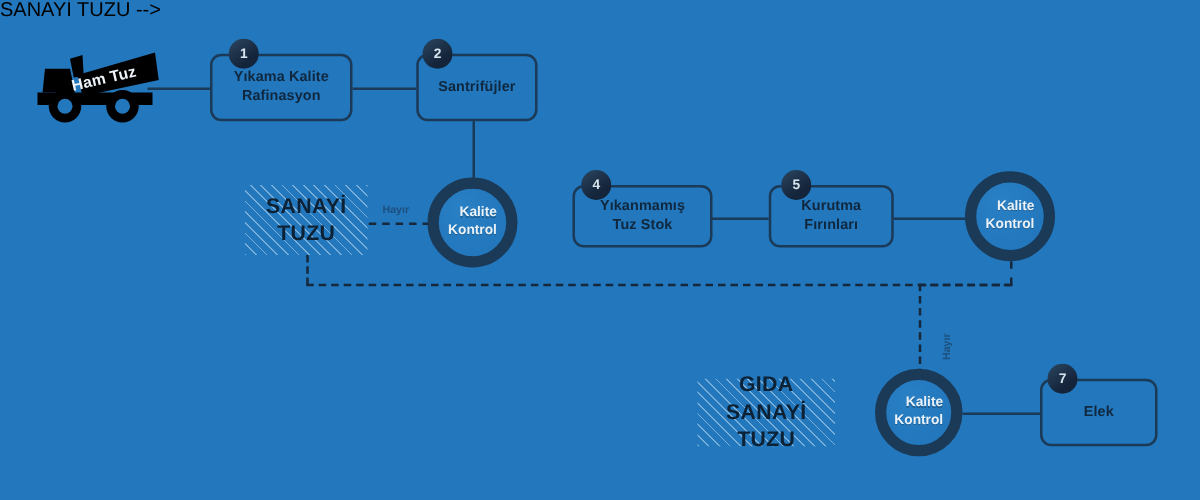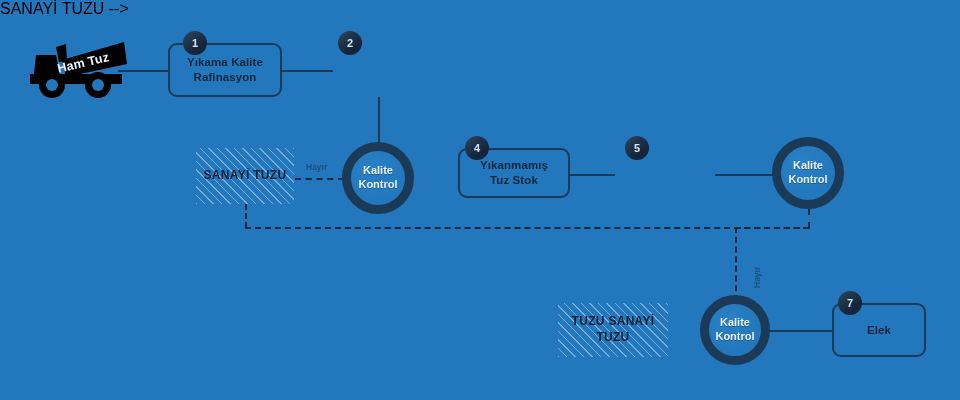--- a/index.html
+++ b/index.html
@@ -63,21 +63,21 @@
   
   .circle {
     position: absolute;
     border-radius: 50%;
     background: #2277bd;
     border: 9px solid #1b3a57;
     box-sizing: border-box;
     display: flex;
     align-items: center;
     justify-content: center;
-    text-align: center;
+    text-align: right;
     color: #e9f2f9;
     font-size: 11px;
     font-weight: bold;
     line-height: 1.25;
     z-index: 5;
   }
   .circle.grad {
     border-color: #1b3a57;
     background-image: radial-gradient(circle at 35% 30%, #2a80c4 0%, #2277bd 70%);
   }
@@ -92,21 +92,21 @@
         45deg,
         rgba(190, 220, 240, 0.55) 0px,
         rgba(190, 220, 240, 0.55) 1px,
         rgba(0,0,0,0) 1px,
         rgba(0,0,0,0) 6px);
     display: flex;
     align-items: center;
     justify-content: center;
     text-align: center;
     color: #0d2134;
-    font-size: 12px;
+    font-size: 17px;
     font-weight: bold;
     line-height: 1.3;
     letter-spacing: .3px;
     z-index: 3;
   }
 
   
   .ln-h { position: absolute; height: 0; border-top: 2px solid #1b3a57; z-index: 2; }
   .ln-v { position: absolute; width: 0; border-left: 2px solid #1b3a57; z-index: 2; }
   .dl-h { position: absolute; height: 0; border-top: 2px dashed #16283c; z-index: 2; }
@@ -175,20 +175,25 @@
       <span class="lbl">Yıkama Kalite</span>
       <span class="lbl">Rafinasyon</span>
     </span>
   </div>
   <div class="badge" style="left:183px; top:31px;">1</div>
 
   
   <div class="ln-h" style="left:282px; top:70px; width:51px;"></div>
 
   
+  <div class="proc-box" style="left:333px; top:43px; width:97px; height:54px;">
+    <span>
+      <span class="lbl">Santrifüjler</span>
+    </span>
+  </div>
   <div class="badge" style="left:338px; top:31px;">2</div>
 
   
   <div class="ln-v" style="left:378px; top:97px; height:47px;"></div>
 
   
   <div class="circle grad" style="left:342px; top:142px; width:72px; height:72px;">
     <span>
       <span class="ctxt">Kalite</span>
       <span class="ctxt">Kontrol</span>
@@ -213,20 +218,26 @@
       <span class="lbl">Yıkanmamış</span>
       <span class="lbl">Tuz Stok</span>
     </span>
   </div>
   <div class="badge" style="left:465px; top:136px;">4</div>
 
   
   <div class="ln-h" style="left:558px; top:174px; width:57px;"></div>
 
   
+  <div class="proc-box" style="left:615px; top:148px; width:100px; height:50px;">
+    <span>
+      <span class="lbl">Kurutma</span>
+      <span class="lbl">Fırınları</span>
+    </span>
+  </div>
   <div class="badge" style="left:625px; top:136px;">5</div>
 
   
   <div class="ln-h" style="left:715px; top:174px; width:58px;"></div>
 
   
   <div class="circle grad" style="left:772px; top:137px; width:72px; height:72px;">
     <span>
       <span class="ctxt">Kalite</span>
       <span class="ctxt">Kontrol</span>
@@ -247,21 +258,21 @@
   <div class="circle grad" style="left:700px; top:295px; width:70px; height:70px;">
     <span>
       <span class="ctxt">Kalite</span>
       <span class="ctxt">Kontrol</span>
     </span>
   </div>
 
   
   <div class="hatch" style="left:558px; top:303px; width:110px; height:54px;">
     <span>
-      <span class="lbl">TUZU SANAYİ</span>
+      <span class="lbl">GIDA SANAYİ</span>
       <span class="lbl">TUZU</span>
     </span>
   </div>
 
   
   <div class="ln-h" style="left:770px; top:330px; width:62px;"></div>
 
   
   <div class="proc-box" style="left:832px; top:303px; width:94px; height:54px;">
     <span>

